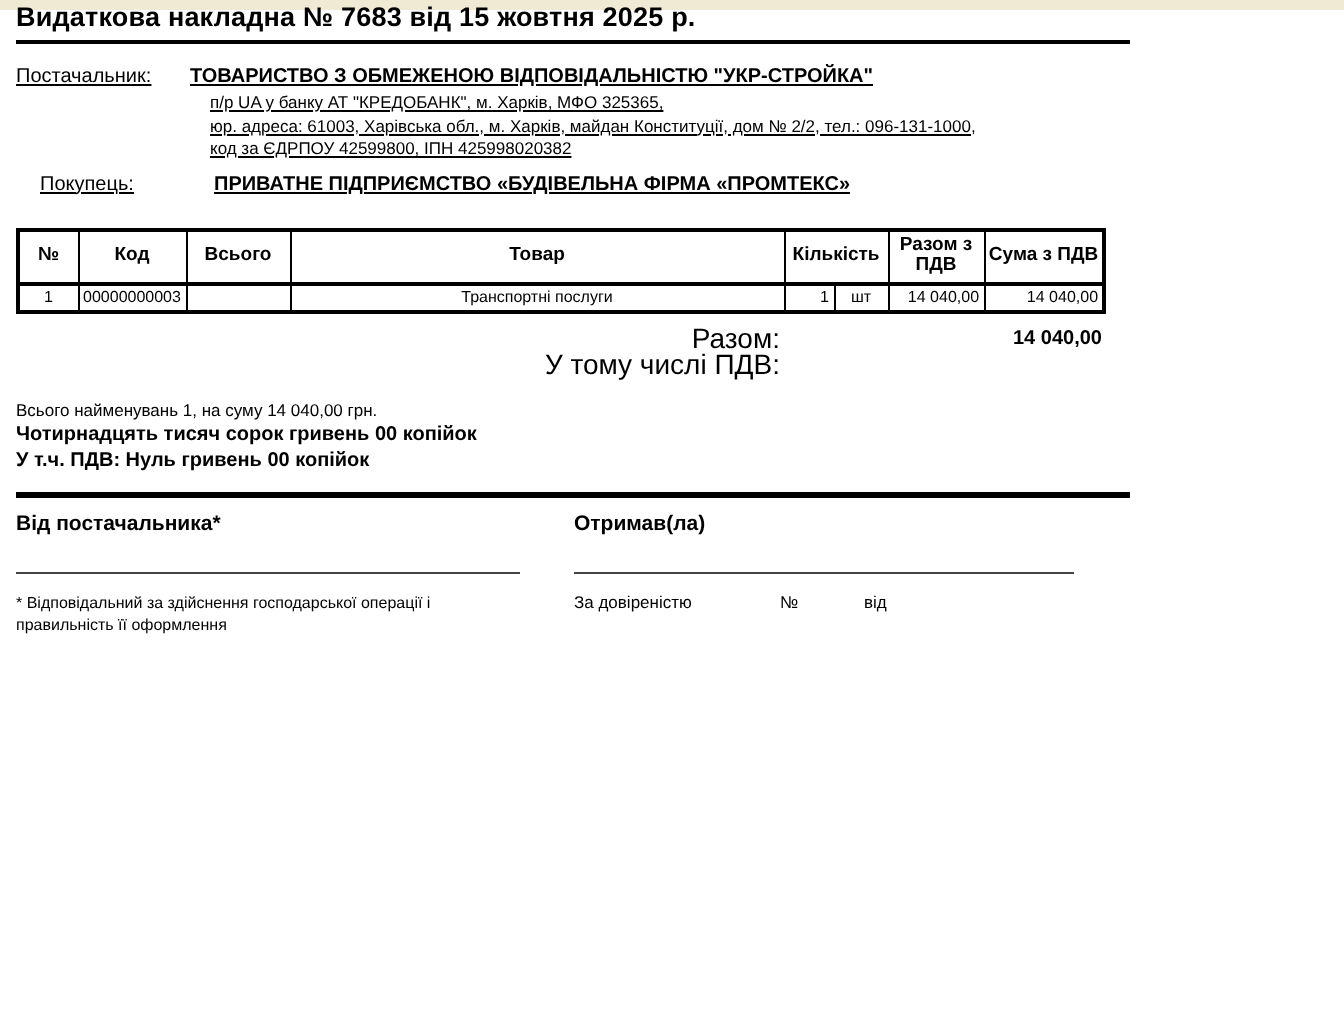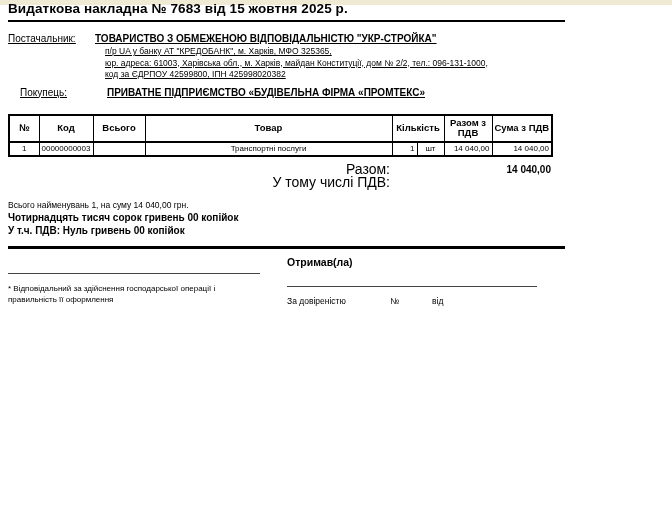--- a/index.html
+++ b/index.html
@@ -137,20 +137,21 @@
     <div class="summary">
       <div class="sum-small">Всього найменувань 1, на суму 14 040,00 грн.</div>
       <div class="sum-bold">Чотирнадцять тисяч сорок гривень 00 копійок</div>
       <div class="sum-bold">У т.ч. ПДВ: Нуль гривень 00 копійок</div>
     </div>
 
     <div class="divider"></div>
 
     <div class="sig-grid">
       <div>
+        <div class="sig-label">Від постачальника*</div>
         <div class="sig-line"></div>
         <div class="sig-note">* Відповідальний за здійснення господарської операції і правильність її оформлення</div>
       </div>
       <div>
         <div class="sig-label">Отримав(ла)</div>
         <div class="sig-line"></div>
         <div class="proxy-row">
           <span class="proxy-label">За довіреністю</span>
           <span class="proxy-num">№</span>
           <span class="proxy-date">від</span>

